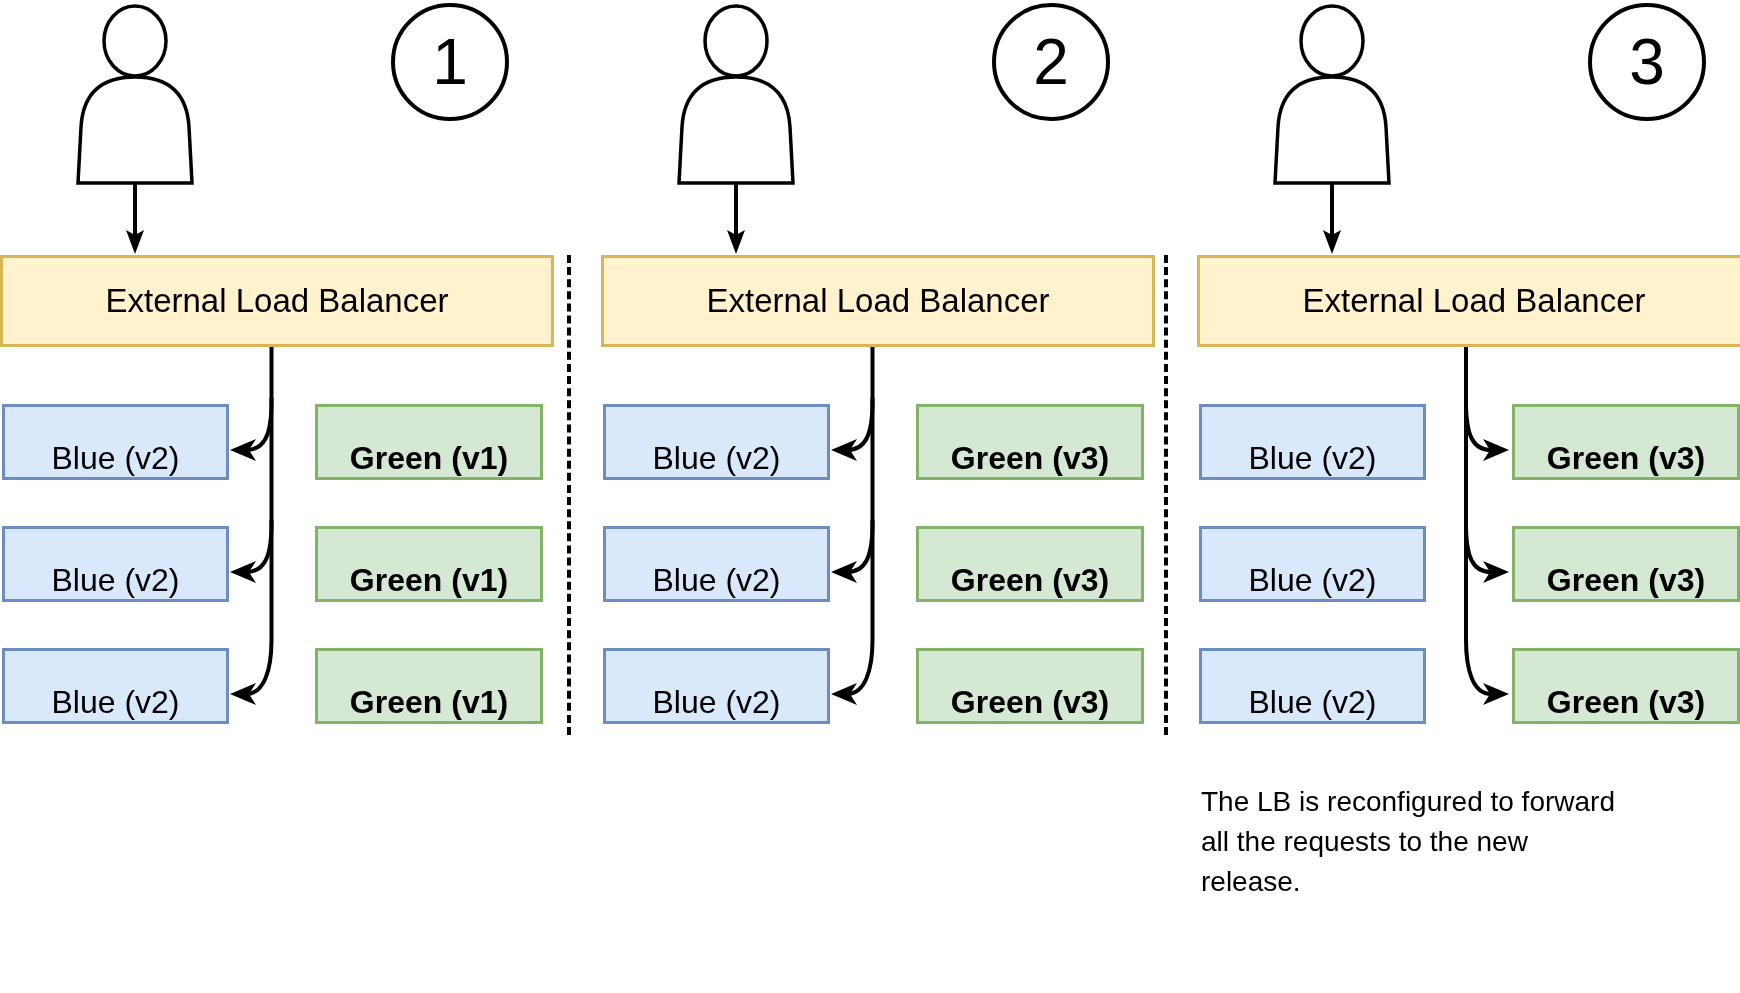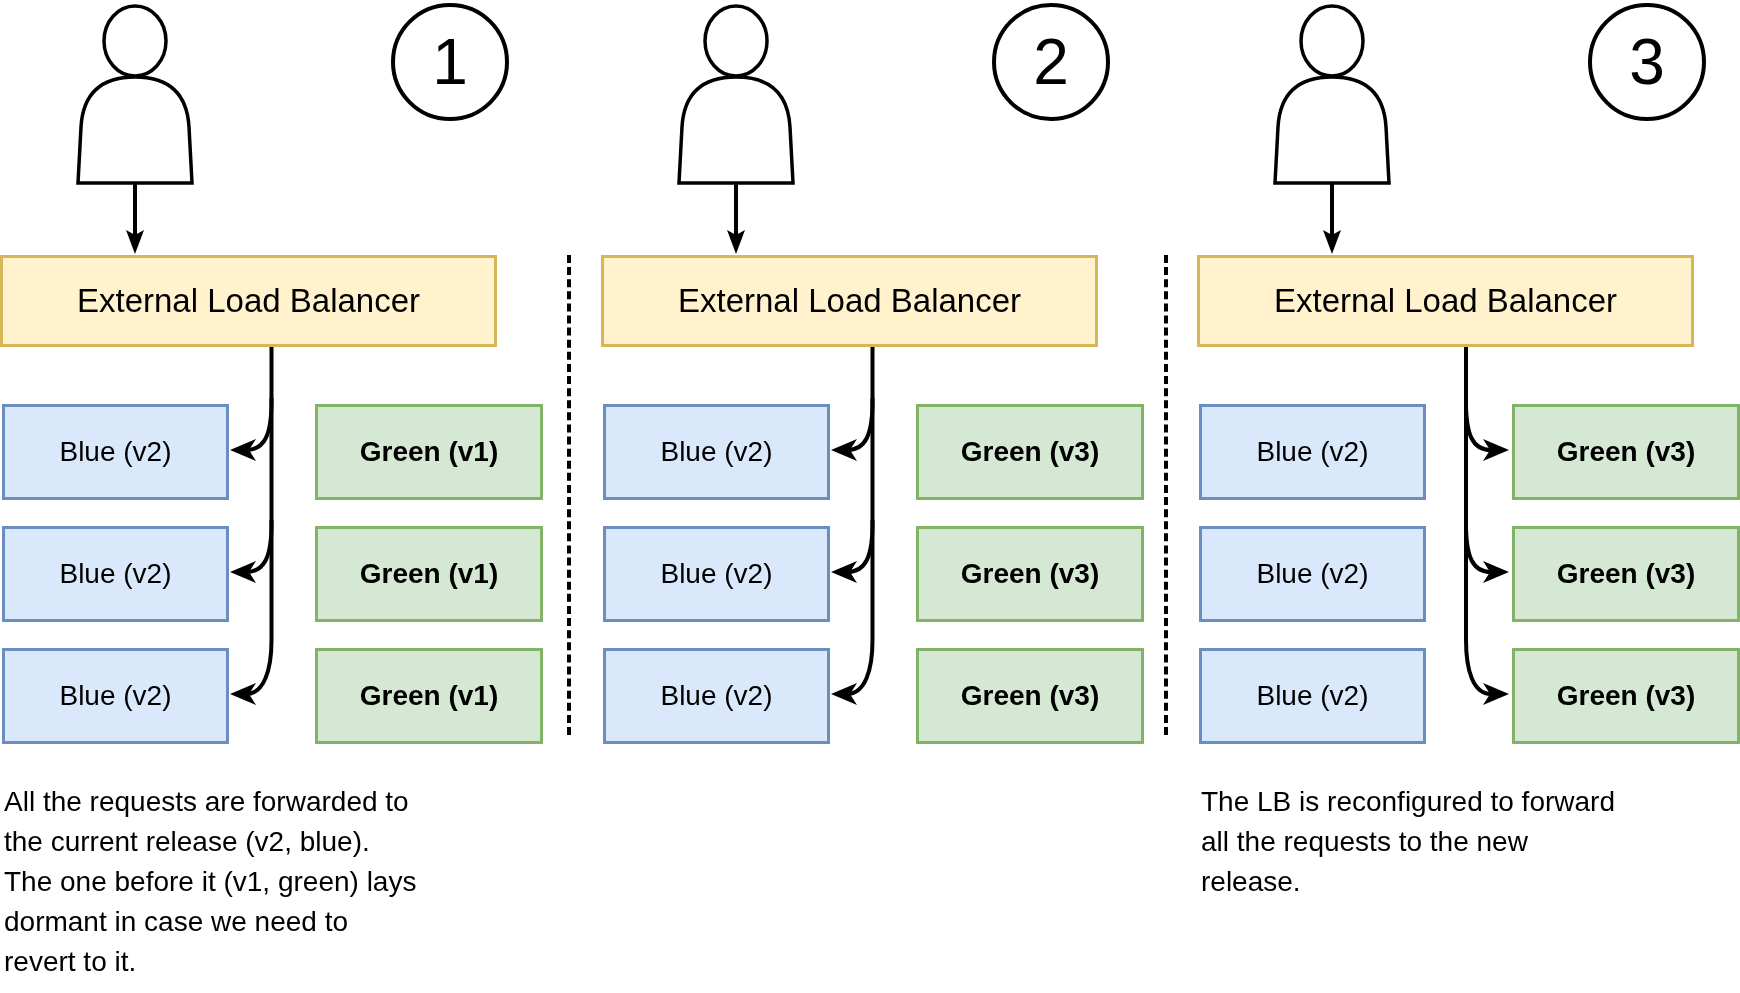--- a/index.html
+++ b/index.html
@@ -3,28 +3,28 @@
 <meta charset="utf-8">
 <style>
   html,body{margin:0;padding:0;background:#ffffff;}
   #stage{
     position:relative;width:1740px;height:993px;overflow:hidden;
     background:#ffffff;font-family:"Liberation Sans",sans-serif;color:#000;
   }
   .panel{position:absolute;top:0;width:560px;height:993px;}
   .flow-svg{position:absolute;left:0;top:0;pointer-events:none;}
   .lb-box{
-    position:absolute;left:0;top:255px;width:497px;height:92px;
+    position:absolute;left:0;top:255px;width:554px;height:92px;
     background:var(--lb-fill,#FFF2CC);border:3px solid var(--lb-border,#D6B656);
     box-sizing:border-box;display:flex;align-items:center;justify-content:center;
     font-size:33px;
   }
   .srv-box{
-    position:absolute;width:227px;height:96px;box-sizing:border-box;
-    display:flex;align-items:center;justify-content:center;font-size:28px;
+    position:absolute;width:227px;height:76px;box-sizing:border-box;
+    display:flex;align-items:flex-end;justify-content:center;font-size:32px;
   }
   .srv-box.blue{left:2px;background:var(--blue-fill,#DAE8FC);border:3px solid var(--blue-border,#6C8EBF);}
   .srv-box.green{left:315px;width:228px;background:var(--green-fill,#D5E8D4);border:3px solid var(--green-border,#82B366);font-weight:bold;}
   .row-0{top:404px}.row-1{top:526px}.row-2{top:648px}
   .step-circle{
     position:absolute;left:391px;top:3px;width:118px;height:118px;
     border:4px solid #000;border-radius:50%;box-sizing:border-box;
     display:flex;align-items:center;justify-content:center;
     font-size:64px;background:#fff;
   }
@@ -81,25 +81,20 @@
     </div>
     <div class="srv-box green row-0">
       <span>Green (v1)</span>
     </div>
     <div class="srv-box green row-1">
       <span>Green (v1)</span>
     </div>
     <div class="srv-box green row-2">
       <span>Green (v1)</span>
     </div>
-    <div class="caption">All the requests are forwarded to
-the current release (v2, blue).
-The one before it (v1, green) lays
-dormant in case we need to
-revert to it.</div>
   </div>
 
   <div class="divider" style="left:567px"></div>
 
   <div class="panel" style="left:601px">
     <svg class="flow-svg" width="560" height="993" viewBox="0 0 560 993">
       <g>
         <ellipse class="shape" cx="135" cy="41" rx="31" ry="35"></ellipse>
         <path class="shape" d="M78,183 L81,127 C83,93 102,77 135,77 C168,77 187,93 189,127 L192,183 Z"></path>
       </g>

